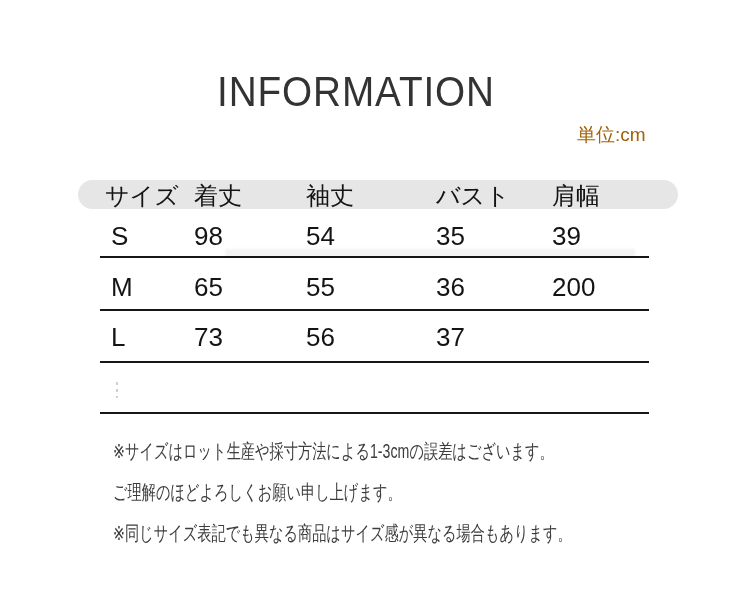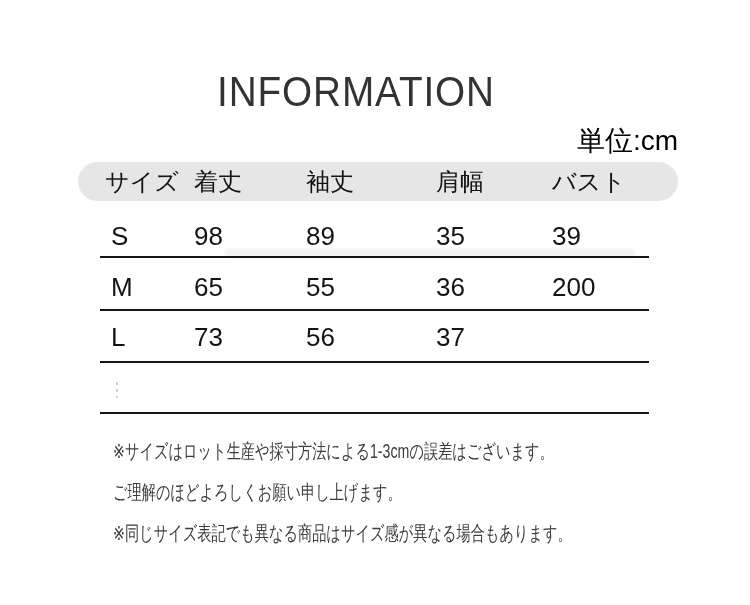--- a/index.html
+++ b/index.html
@@ -25,40 +25,40 @@
     color: #333333;
     transform: scaleX(0.9);
     transform-origin: center;
     white-space: nowrap;
   }
 
   .unit-label {
     position: absolute;
     top: 122px;
     left: 577px;
-    font-size: 28px;
-    color: #000000;
+    font-size: 19px;
+    color: #a16207;
     white-space: nowrap;
   }
 
   .grid-cols {
     display: grid;
     grid-template-columns: 116px 112px 130px 116px 126px;
     align-items: center;
   }
   .cell { text-align: left; }
   .cell.first { text-align: left; padding-left: 27px; }
   .cell.last { padding-right: 18px; }
 
   .table-head {
     position: absolute;
     left: 78px;
-    top: 162px;
+    top: 180px;
     width: 600px;
-    height: 39px;
+    height: 29px;
     background: #e6e6e6;
     border-radius: 20px;
     font-size: 24px;
     color: #141414;
   }
 
   .trow {
     position: absolute;
     left: 78px;
     width: 600px;
@@ -124,28 +124,28 @@
   <div class="title">INFORMATION</div>
 
   <div class="unit-label">単位:cm</div>
 
   <div>
 
     <div class="table-head grid-cols">
       <div class="cell first">サイズ</div>
       <div class="cell">着丈</div>
       <div class="cell">袖丈</div>
+      <div class="cell last">バスト</div>
       <div class="cell">肩幅</div>
-      <div class="cell last">バスト</div>
     </div>
 
     <div class="trow row-s grid-cols">
       <div class="cell first">S</div>
       <div class="cell">98</div>
-      <div class="cell">89</div>
+      <div class="cell">54</div>
       <div class="cell">35</div>
       <div class="cell last">39</div>
     </div>
 
     <div class="faint-watermark"></div>
     <div class="rule rule-1"></div>
 
     <div class="trow row-m grid-cols">
       <div class="cell first">M</div>
       <div class="cell">65</div>

